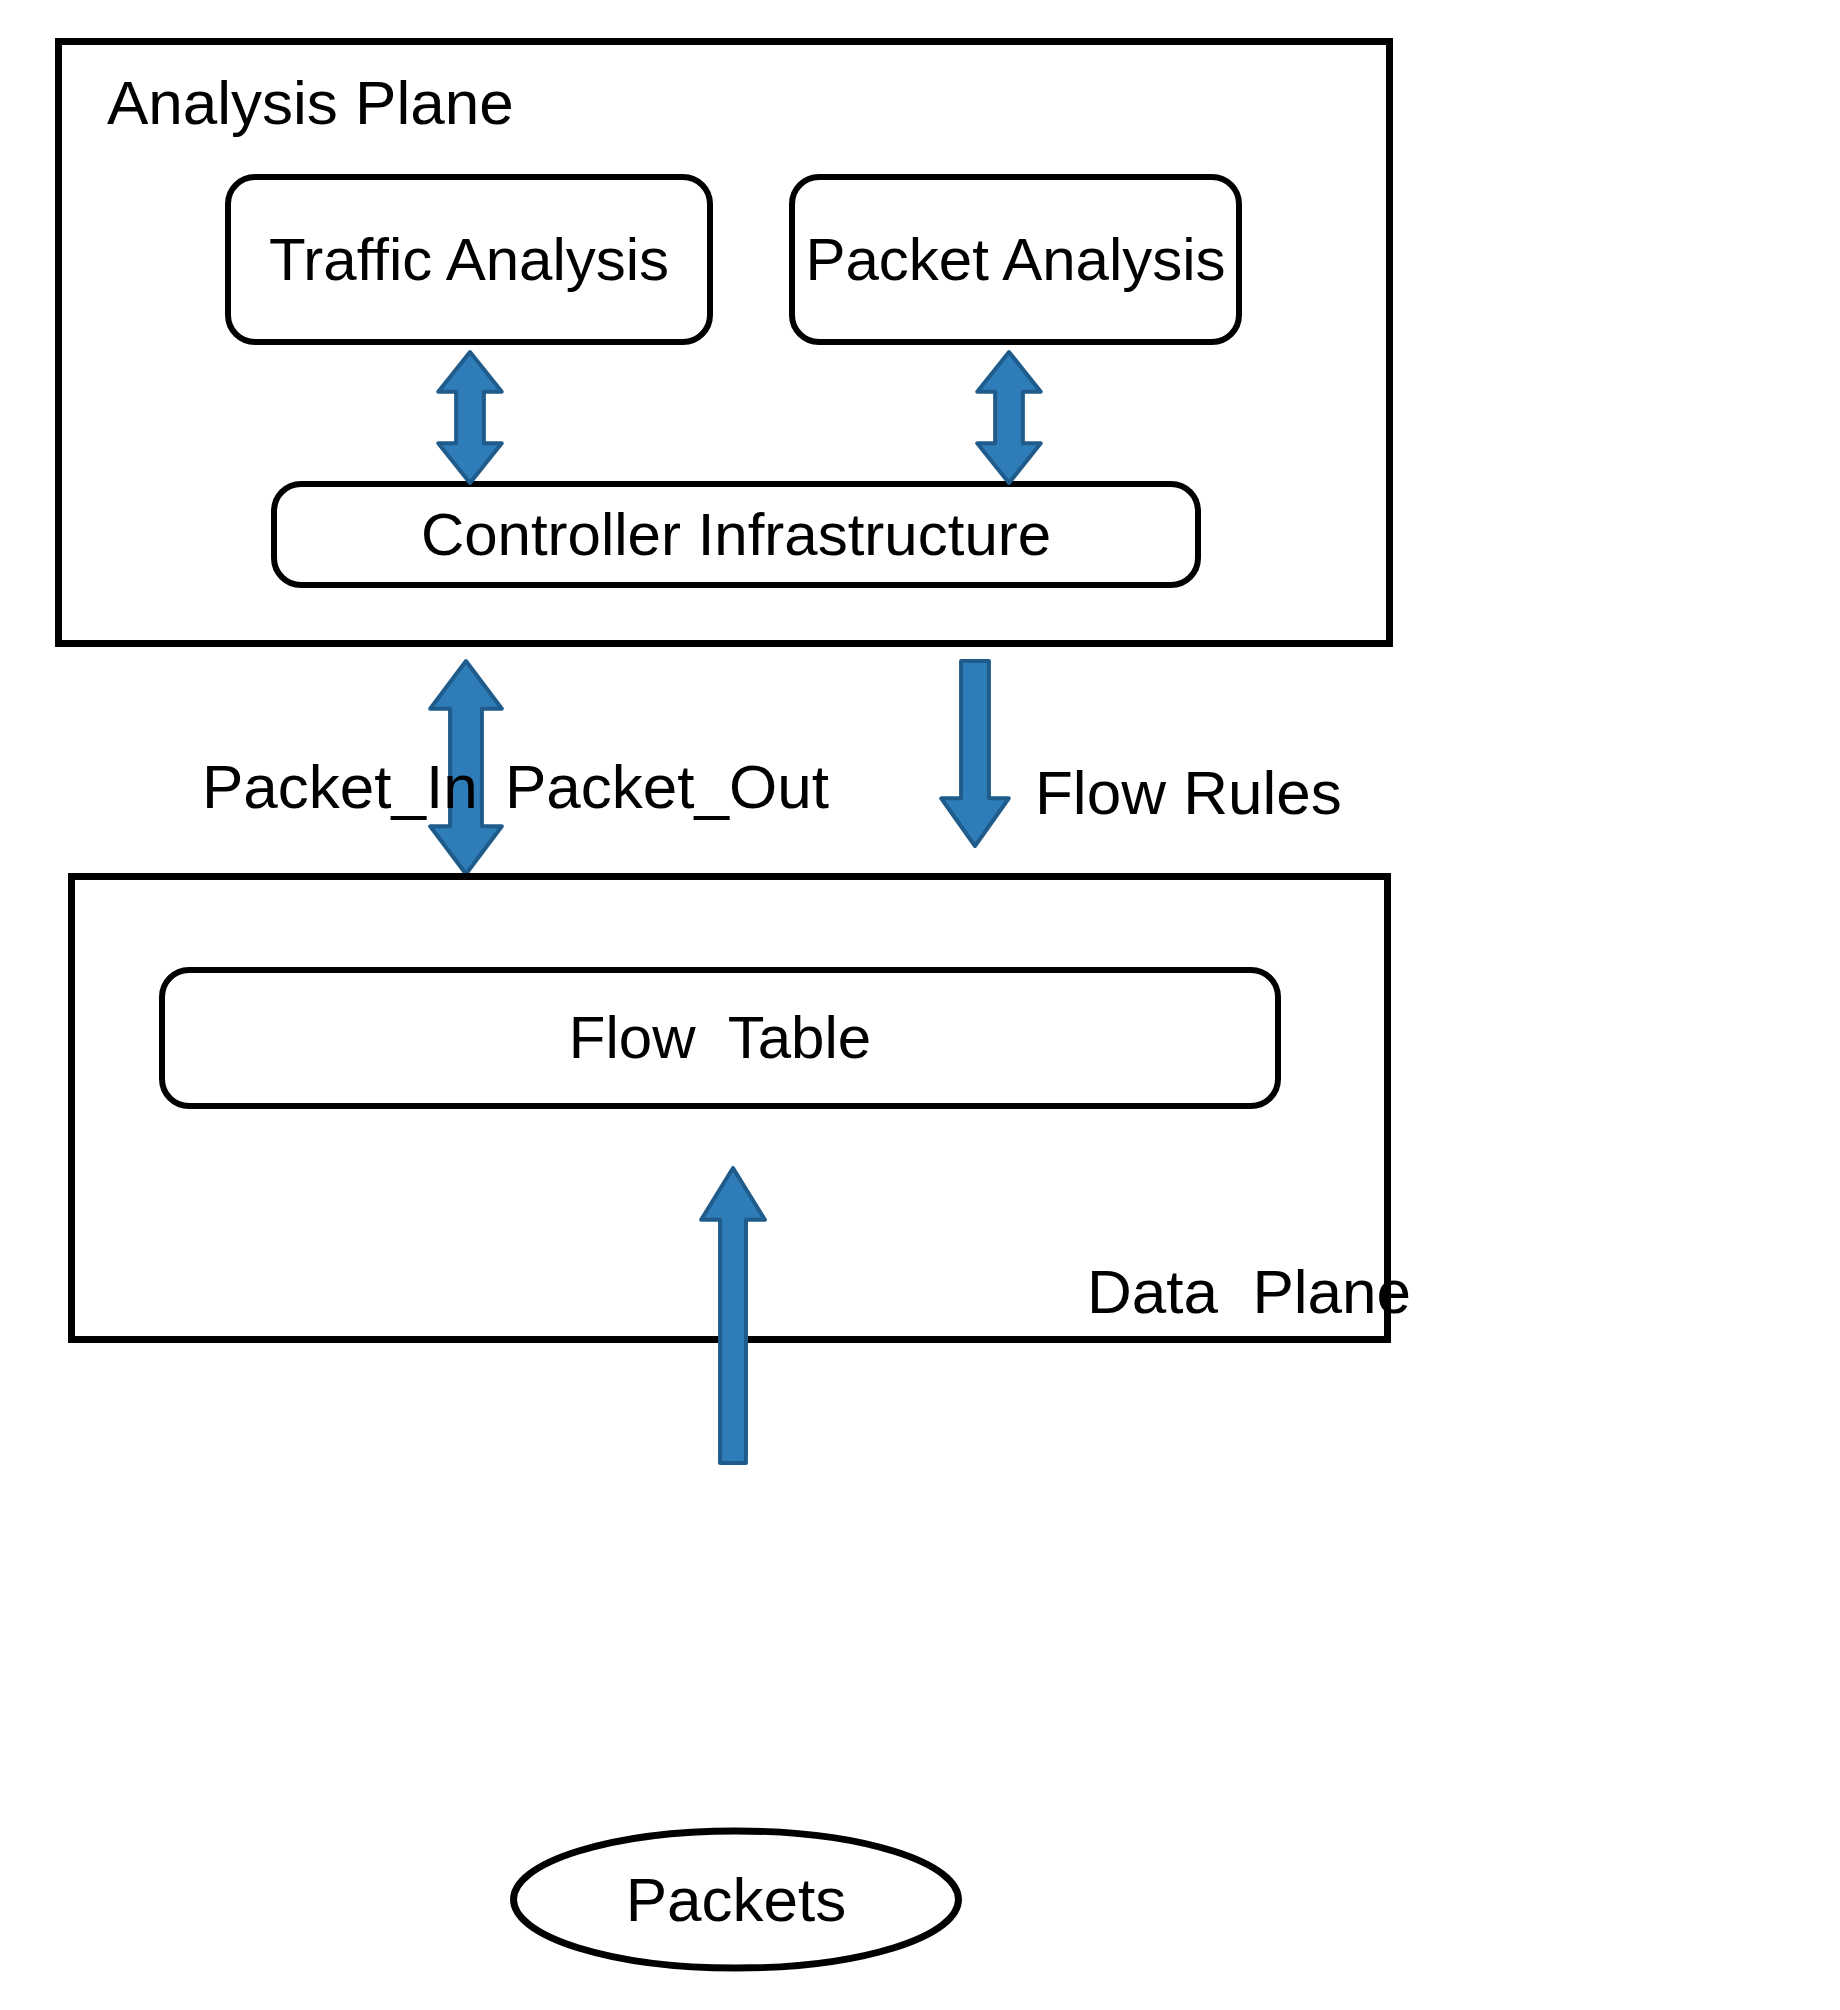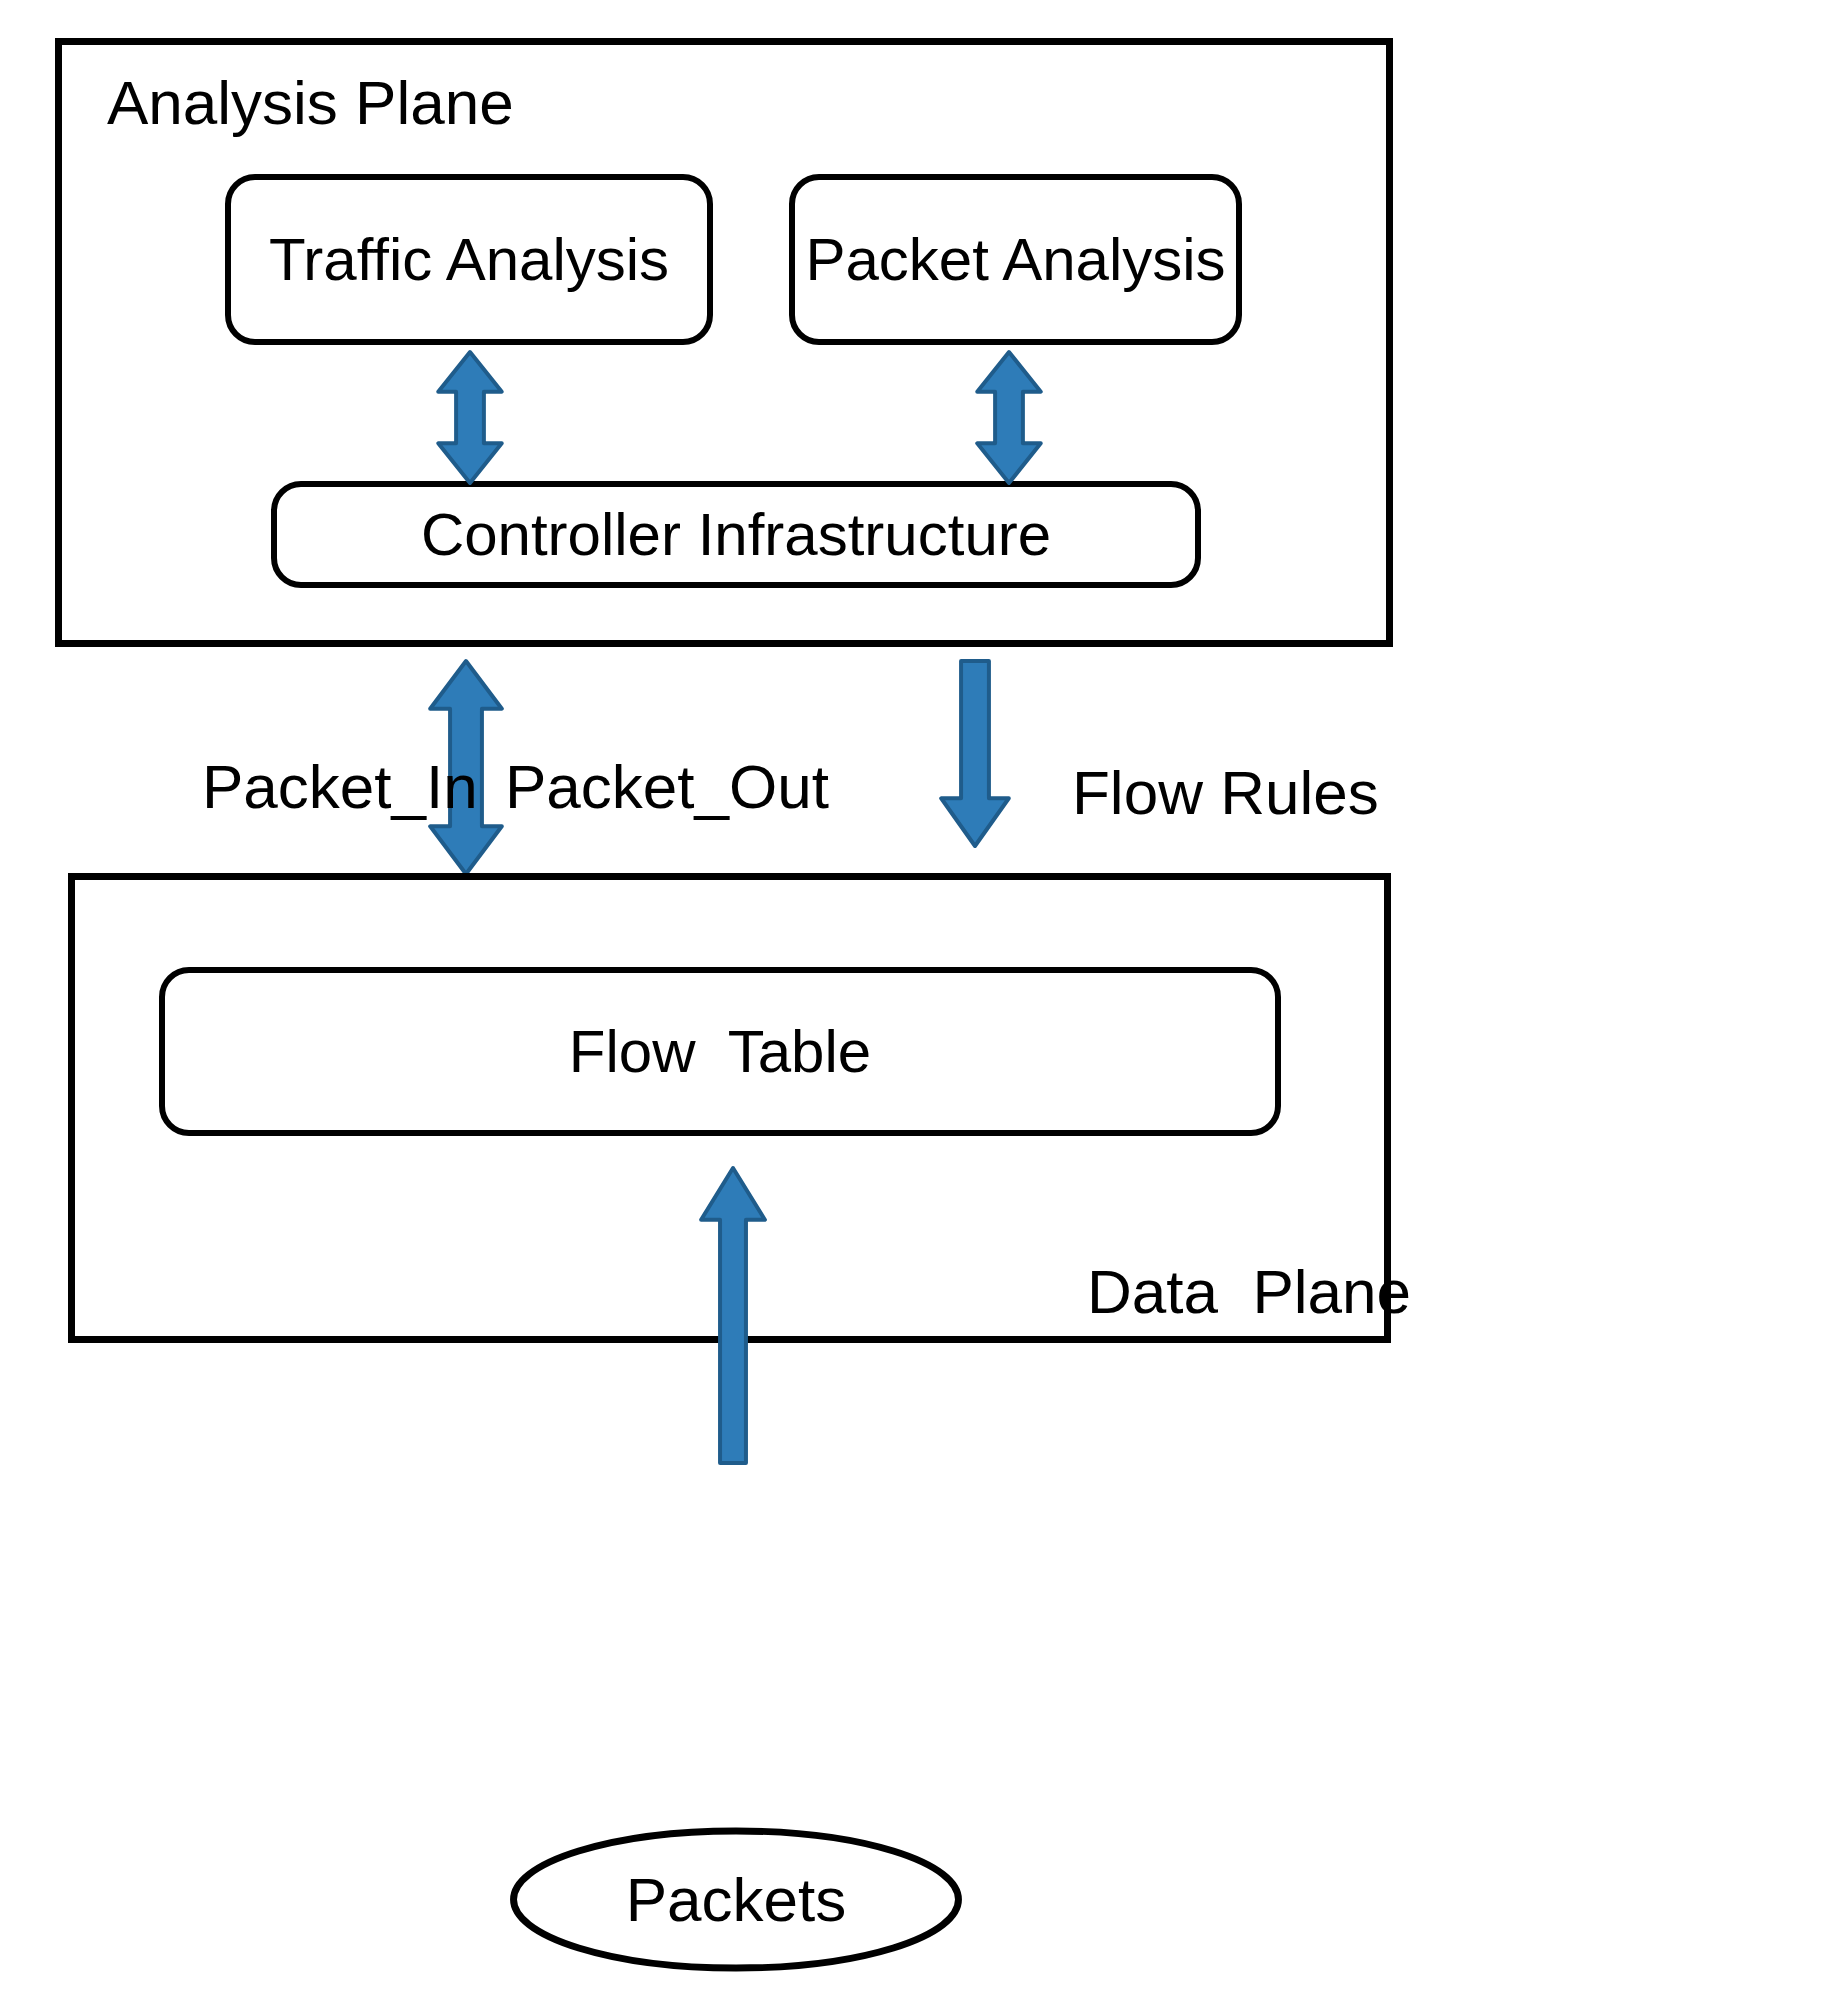--- a/index.html
+++ b/index.html
@@ -55,25 +55,25 @@
   </svg>
 
   <div class="edge-label" style="left:505px; top:756px;">Packet_Out</div>
 
   <div class="edge-label" style="left:202px; top:756px;">Packet_In</div>
 
   <svg class="arrow-svg" style="left:935px; top:659px;" width="80" height="189" viewBox="0 0 80 190">
     <polygon points="26,2 54,2 54,140 74,140 40,188 6,140 26,140" fill="#2E7CB8" stroke="#1F5C8B" stroke-width="4" stroke-linejoin="round"></polygon>
   </svg>
 
-  <div class="edge-label" style="left:1035px; top:762px;margin-left:37px;">Flow Rules</div>
+  <div class="edge-label" style="left:1035px; top:762px;">Flow Rules</div>
 
   <div class="plane-box" style="left:68px; top:873px; width:1323px; height:470px;"></div>
 
-  <div class="round-box" style="left:159px; top:967px; width:1122px; height:169px;">
+  <div class="round-box" style="left:159px; top:967px; width:1122px; height:142px;">
     <span class="lbl">Flow  Table</span>
   </div>
 
   <div class="plane-label" style="left:1087px; top:1261px;">Data  Plane</div>
 
   <svg class="arrow-svg" style="left:697px; top:1166px;" width="72" height="299" viewBox="0 0 72 300">
     <polygon points="36,2 68,54 49,54 49,298 23,298 23,54 4,54" fill="#2E7CB8" stroke="#1F5C8B" stroke-width="4" stroke-linejoin="round"></polygon>
   </svg>
 
   <div class="ellipse-node" style="left:509px; top:1827px; width:454px; height:145px;">

